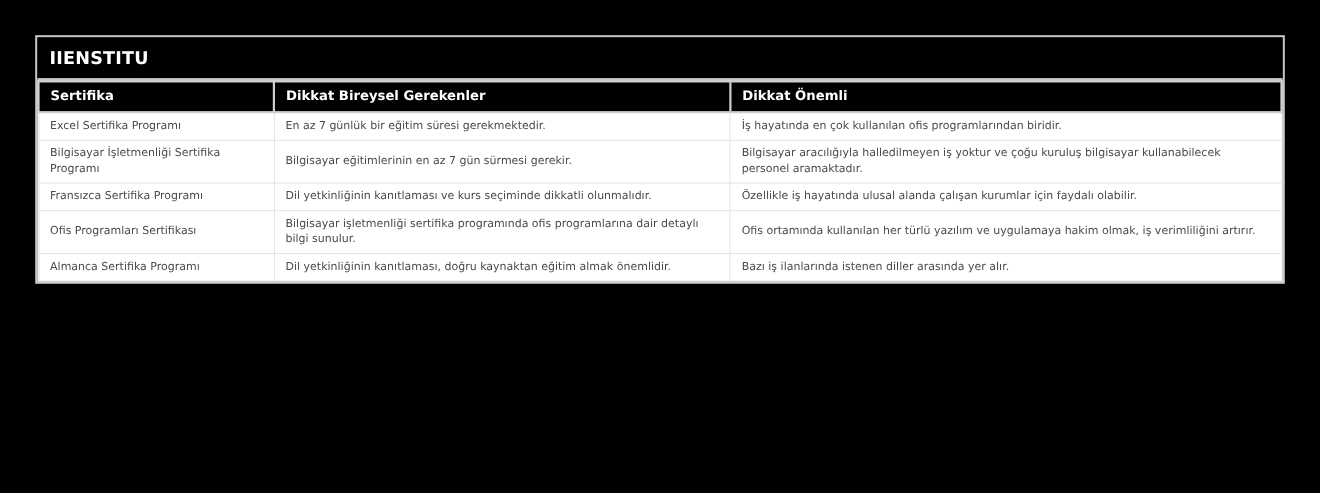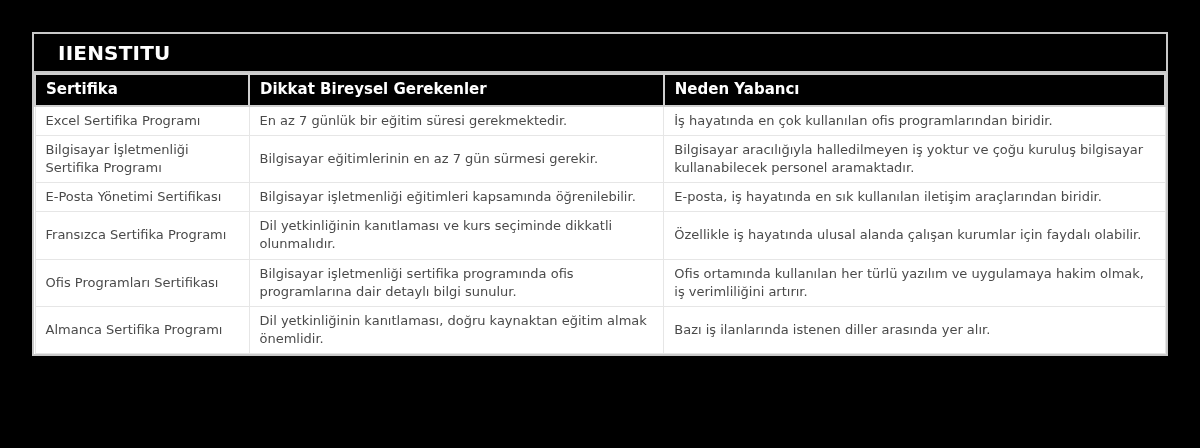--- a/index.html
+++ b/index.html
@@ -18,86 +18,81 @@
     top: 32px;
     width: 1136px;
     border: 2px solid #c9c9c9;
     background: #000000;
   }
   .panel-title {
     box-sizing: border-box;
     height: 39px;
     display: flex;
     align-items: center;
-    padding: 0 24px;
+    padding: 0 11px;
     background: #000000;
     color: #ffffff;
-    font-size: 20px;
+    font-size: 16px;
     font-weight: bold;
     letter-spacing: 0.2px;
     border-bottom: 2px solid #c9c9c9;
   }
   table.cert-table {
     width: 100%;
     border-collapse: collapse;
     background: #ffffff;
     table-layout: fixed;
   }
   table.cert-table th {
     background: #000000;
     color: #ffffff;
-    font-size: 15px;
+    font-size: 12px;
     font-weight: bold;
     text-align: left;
     padding: 5px 10px;
     border: 2px solid #cfcfcf;
     line-height: 1.3;
   }
   table.cert-table td {
     background: #ffffff;
     color: #4a4a4a;
-    font-size: 13px;
+    font-size: 10px;
     padding: 5px 10px;
     border: 1px solid #e6e6e6;
     line-height: 1.4;
     vertical-align: middle;
     word-wrap: break-word;
   }
   .col-0 { width: 18.1%; }
   .col-1 { width: 36.9%; }
   .col-2 { width: 45.0%; }
 </style>
 </head>
 <body>
 
 <div class="panel">
   <div class="panel-title">IIENSTITU</div>
   <table class="cert-table">
     <thead>
       <tr>
         <th class="col-0">Sertifika</th>
         <th class="col-1">Dikkat Bireysel Gerekenler</th>
-        <th class="col-2">Neden Yabancı</th>
+        <th class="col-2">Dikkat Önemli</th>
       </tr>
     </thead>
     <tbody>
         <tr>
           <td class="col-0">Excel Sertifika Programı</td>
           <td class="col-1">En az 7 günlük bir eğitim süresi gerekmektedir.</td>
           <td class="col-2">İş hayatında en çok kullanılan ofis programlarından biridir.</td>
         </tr>
         <tr>
           <td class="col-0">Bilgisayar İşletmenliği Sertifika Programı</td>
           <td class="col-1">Bilgisayar eğitimlerinin en az 7 gün sürmesi gerekir.</td>
           <td class="col-2">Bilgisayar aracılığıyla halledilmeyen iş yoktur ve çoğu kuruluş bilgisayar kullanabilecek personel aramaktadır.</td>
-        </tr>
-        <tr>
-          <td class="col-0">E-Posta Yönetimi Sertifikası</td>
-          <td class="col-1">Bilgisayar işletmenliği eğitimleri kapsamında öğrenilebilir.</td>
-          <td class="col-2">E-posta, iş hayatında en sık kullanılan iletişim araçlarından biridir.</td>
         </tr>
         <tr>
           <td class="col-0">Fransızca Sertifika Programı</td>
           <td class="col-1">Dil yetkinliğinin kanıtlaması ve kurs seçiminde dikkatli olunmalıdır.</td>
           <td class="col-2">Özellikle iş hayatında ulusal alanda çalışan kurumlar için faydalı olabilir.</td>
         </tr>
         <tr>
           <td class="col-0">Ofis Programları Sertifikası</td>
           <td class="col-1">Bilgisayar işletmenliği sertifika programında ofis programlarına dair detaylı bilgi sunulur.</td>
           <td class="col-2">Ofis ortamında kullanılan her türlü yazılım ve uygulamaya hakim olmak, iş verimliliğini artırır.</td>

